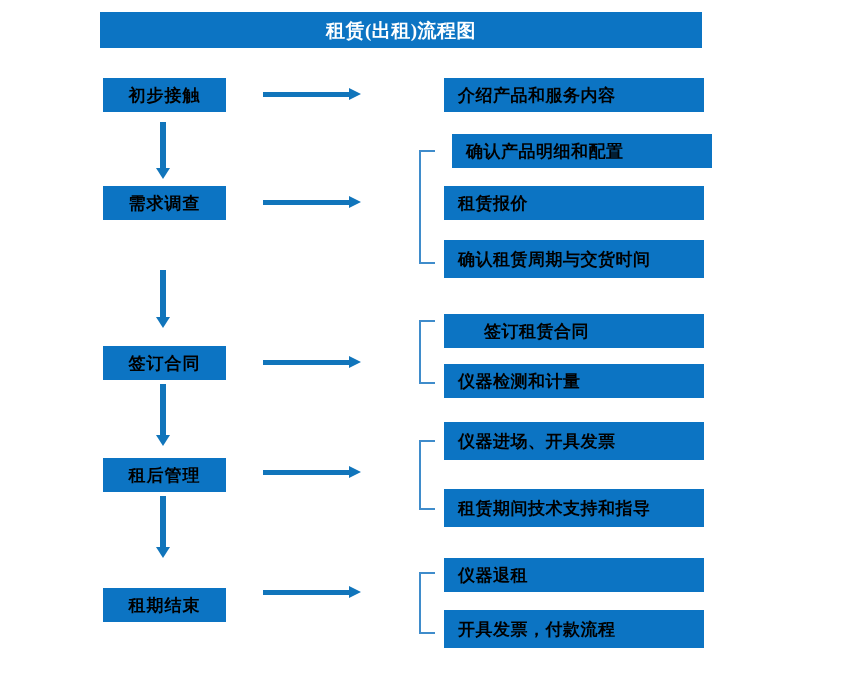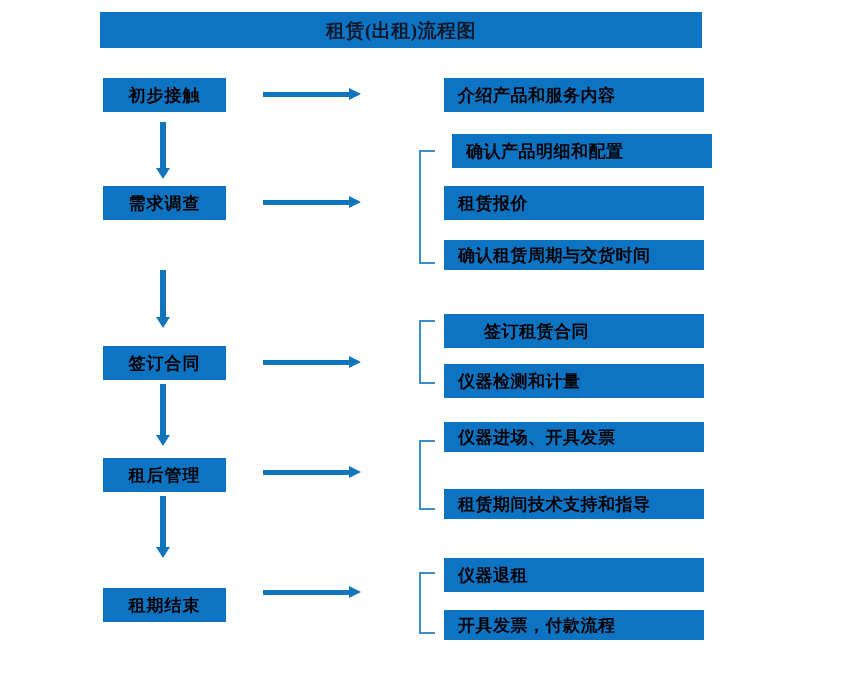--- a/index.html
+++ b/index.html
@@ -19,21 +19,21 @@
   }
 
   
   .title-bar {
     position: absolute;
     left: 100px;
     top: 12px;
     width: 602px;
     height: 36px;
     background: #0c74c3;
-    color: #0f172a;
+    color: #ffffff;
     font-size: 19px;
     font-weight: bold;
     letter-spacing: 0.5px;
     display: flex;
     align-items: center;
     justify-content: center;
     line-height: 1;
   }
 
   
@@ -57,21 +57,21 @@
   .box-right {
     width: 260px;
     height: 34px;
     font-size: 17px;
     justify-content: flex-start;
     padding-left: 14px;
     box-sizing: border-box;
     letter-spacing: 0.5px;
   }
   .box-right.tall {
-    height: 30px;
+    height: 38px;
   }
 
   
   .arrow-right {
     position: absolute;
     height: 12px;
   }
   .arrow-right .shaft {
     position: absolute;
     left: 0;

